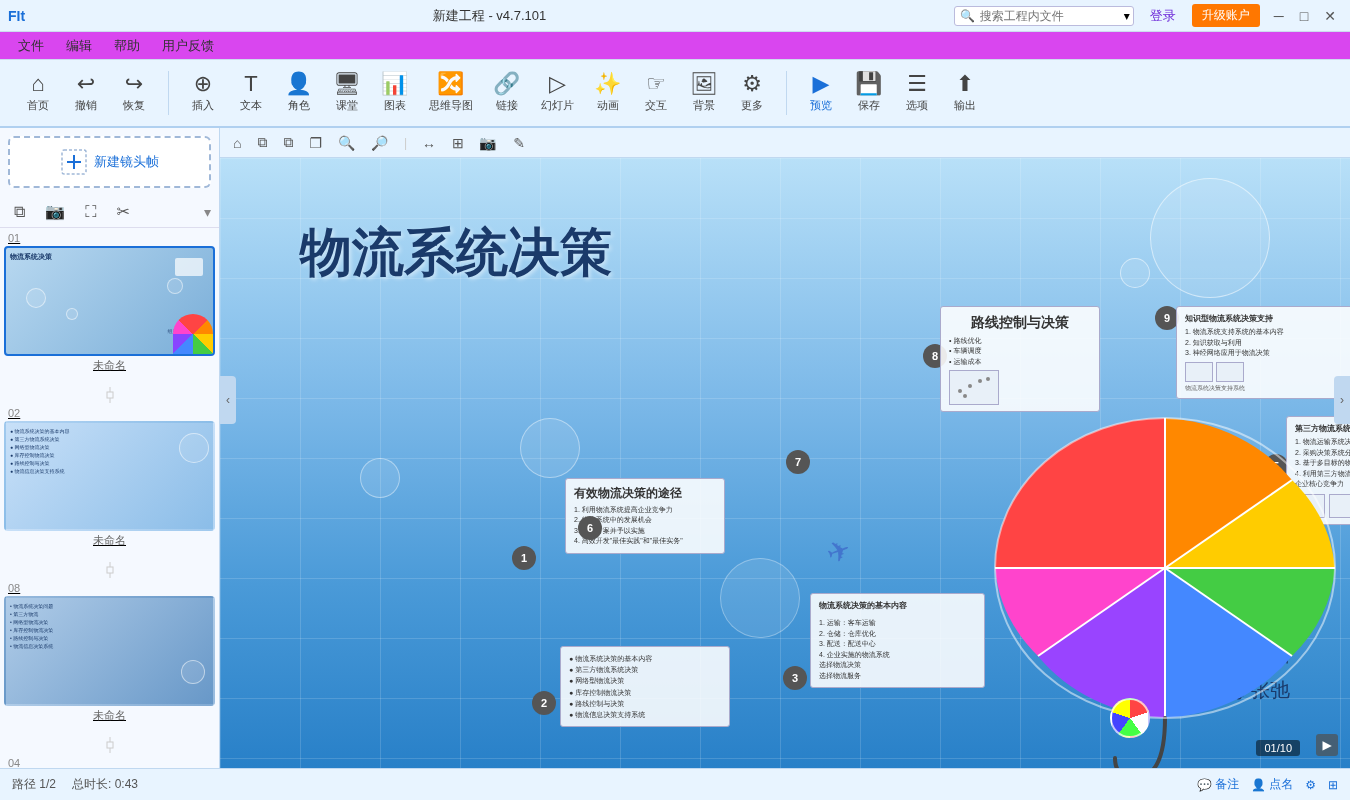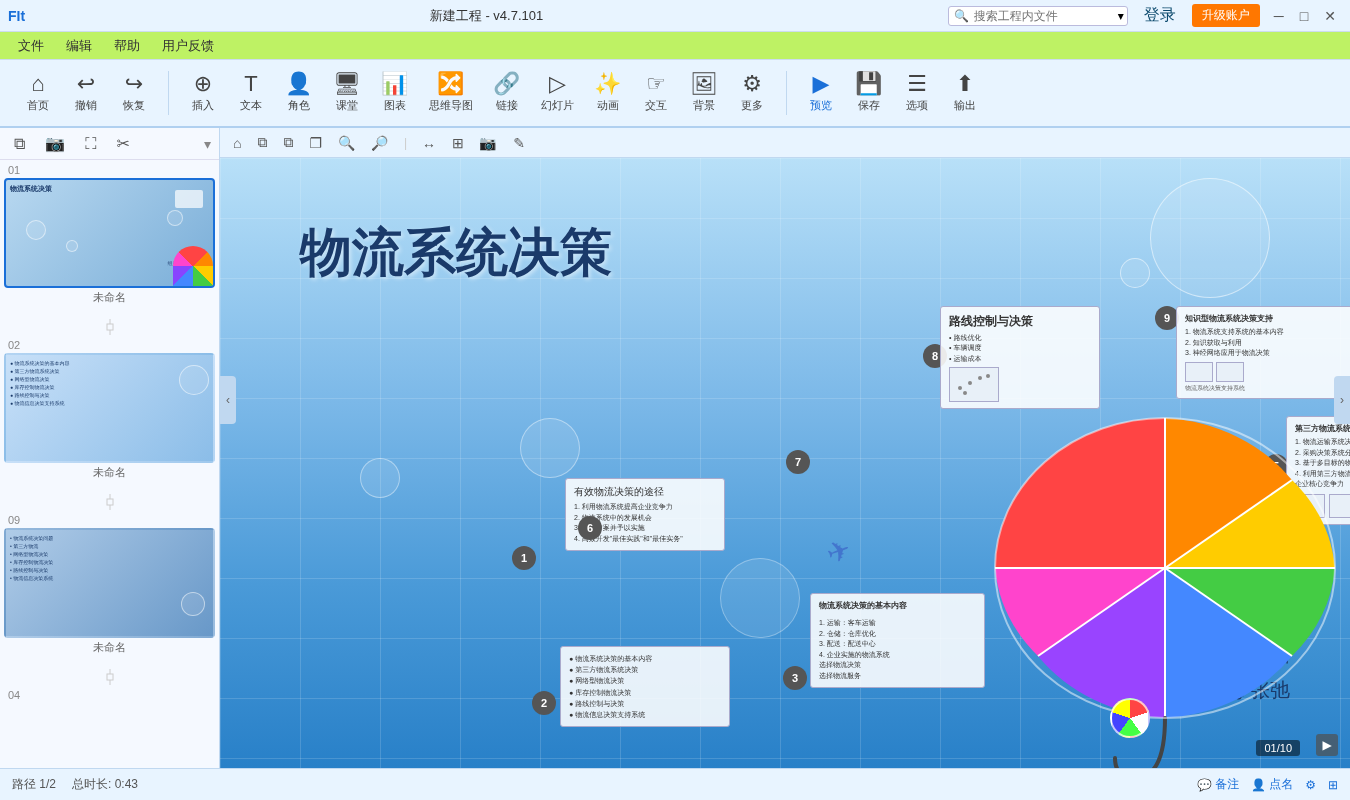--- a/index.html
+++ b/index.html
@@ -15,29 +15,29 @@
       padding: 0 8px;
       border-bottom: 1px solid #cde;
       user-select: none;
     }
     #title-bar .left { display: flex; align-items: flex-end; gap: 16px; font-size: 13px; color: #333; }
     #title-bar .left .logo { font-weight: bold; color: #1a6fd8; font-size: 14px; }
     #title-bar .center { font-size: 13px; color: #333; }
     #title-bar .right { display: flex; align-items: center; gap: 8px; }
     .search-box { display: flex; align-items: center; background: white; border: 1px solid #bbd; border-radius: 3px; padding: 2px 6px; gap: 4px; width: 180px; }
     .search-box input { border: none; outline: none; font-size: 12px; width: 140px; color: #666; }
-    .btn-login { background: transparent; border: none; cursor: pointer; font-size: 16px; color: #0c4a6e; padding: 2px 8px; }
+    .btn-login { background: transparent; border: none; cursor: pointer; font-size: 13px; color: #6d28d9; padding: 2px 8px; }
     .btn-upgrade { background: #ff7700; border: none; cursor: pointer; font-size: 12px; color: white; padding: 3px 10px; border-radius: 3px; }
     .win-controls { display: flex; gap: 4px; }
     .win-btn { background: transparent; border: none; cursor: pointer; font-size: 14px; color: #555; padding: 2px 6px; }
 
     
     #menu-bar {
       height: 28px;
-      background: #bef264;
+      background: #d946ef;
       display: flex;
       align-items: center;
       padding: 0 8px;
       gap: 2px;
       border-bottom: 1px solid #cde;
     }
     .menu-item { padding: 3px 10px; cursor: pointer; border-radius: 3px; font-size: 13px; color: #333; }
 
     
     #toolbar {
@@ -82,21 +82,21 @@
       cursor: pointer;
       color: #1a6fd8;
       font-size: 13px;
       gap: 6px;
       background: white;
     }
     .panel-tools { display: flex; align-items: center; padding: 4px 8px; gap: 8px; border-bottom: 1px solid #dde; }
     .panel-tool-btn { background: transparent; border: none; cursor: pointer; font-size: 16px; color: #555; padding: 2px 6px; border-radius: 3px; }
     .panel-expand { margin-left: auto; cursor: pointer; color: #888; font-size: 14px; }
 
-    #slides-list { flex: 1; overflow-y: auto; padding: 4px; }
+    #slides-list { flex: 1; overflow-y: auto; padding: 4px; text-decoration: underline; }
     .slide-item { margin-bottom: 8px; }
     .slide-num { font-size: 11px; color: #888; margin-bottom: 2px; padding-left: 4px; }
     .slide-thumb {
       width: 100%; height: 110px; background: #c8dff5; border-radius: 4px;
       border: 2px solid transparent; cursor: pointer; overflow: hidden; position: relative;
     }
     .slide-thumb.active { border-color: #1a6fd8; }
     .slide-thumb-inner { width: 100%; height: 100%; position: relative; overflow: hidden; }
     .slide-name { font-size: 11px; color: #666; text-align: center; padding: 2px 0; }
     .slide-divider { height: 24px; display: flex; align-items: center; justify-content: center; color: #aaa; }
@@ -417,20 +417,30 @@
     <button class="tb-btn">
       <span class="icon">⬆</span>
       <span>输出</span>
     </button>
   </div>
 </div>
 
 <div id="main">
 
   <div id="left-panel">
+    <div id="new-frame-btn">
+      <span style="font-size:20px; position:relative;">
+        <svg width="28" height="28" viewBox="0 0 28 28" style="display:block;">
+          <rect x="2" y="2" width="24" height="24" rx="2" fill="none" stroke="#a0b8d8" stroke-width="1.5" stroke-dasharray="3,2"></rect>
+          <line x1="14" y1="7" x2="14" y2="21" stroke="#1a6fd8" stroke-width="2"></line>
+          <line x1="7" y1="14" x2="21" y2="14" stroke="#1a6fd8" stroke-width="2"></line>
+        </svg>
+      </span>
+      <span style="color:#1a6fd8; font-size:13px;">新建镜头帧</span>
+    </div>
 
     <div class="panel-tools">
       <button class="panel-tool-btn" title="复制帧">⧉</button>
       <button class="panel-tool-btn">📷</button>
       <button class="panel-tool-btn">⛶</button>
       <button class="panel-tool-btn">✂</button>
       <div class="panel-expand">▾</div>
     </div>
 
     <div id="slides-list">
@@ -481,21 +491,21 @@
 
       <div class="slide-divider">
         <svg width="16" height="16" viewBox="0 0 16 16">
             <rect x="5" y="5" width="6" height="6" fill="none" stroke="#ccc" stroke-width="1"></rect>
             <line x1="8" y1="0" x2="8" y2="5" stroke="#ccc" stroke-width="1"></line>
             <line x1="8" y1="11" x2="8" y2="16" stroke="#ccc" stroke-width="1"></line>
           </svg>
       </div>
 
       <div class="slide-item">
-        <div class="slide-num">09</div>
+        <div class="slide-num">08</div>
         <div class="slide-thumb thumb-bg-3">
           <div class="slide-thumb-inner">
             <div style="position:absolute;top:4px;left:4px;font-size:5px;color:#1a3a6a;line-height:1.6;">
               • 物流系统决策问题<br>
               • 第三方物流<br>
               • 网络型物流决策<br>
               • 库存控制物流决策<br>
               • 路线控制与决策<br>
               • 物流信息决策系统
             </div>
@@ -552,21 +562,21 @@
         <div class="slide-title">物流系统决策</div>
 
         <div class="slide-text-bottom">
           <div>组员：周玲丽  费欢</div>
           <div>熊如秀  罗园</div>
           <div>马桂梅  张弛</div>
         </div>
 
         <div class="slide-circle-num" style="left:292px;top:388px;">1</div>
         <div class="slide-box" style="left:345px;top:320px;width:160px;">
-          <div style="font-size:10px;font-weight:normal;margin-bottom:3px;">有效物流决策的途径</div>
+          <div style="font-size:12px;font-weight:bold;margin-bottom:3px;">有效物流决策的途径</div>
           <div style="font-size:7px;line-height:1.5;">
             1. 利用物流系统提高企业竞争力<br>
             2. 物流系统中的发展机会<br>
             3. 制定方案并予以实施<br>
             4. 高效开发"最佳实践"和"最佳实务"
           </div>
         </div>
 
         <div class="slide-circle-num" style="left:312px;top:533px;">2</div>
         <div class="slide-box" style="left:340px;top:488px;width:170px;">
@@ -618,21 +628,21 @@
             <div style="width:30px;height:24px;background:#e8f0f8;border:1px solid #aac;"></div>
           </div>
         </div>
 
         <div class="slide-circle-num" style="left:358px;top:358px;">6</div>
 
         <div class="slide-circle-num" style="left:566px;top:292px;">7</div>
 
         <div class="slide-circle-num" style="left:703px;top:186px;">8</div>
         <div class="slide-box" style="left:720px;top:148px;width:160px;">
-          <div style="font-size:12px;font-weight:bold;margin-bottom:3px;">路线控制与决策</div>
+          <div style="font-size:14px;font-weight:bold;margin-bottom:3px;text-align:center;">路线控制与决策</div>
           <div style="font-size:7px;line-height:1.5;">
             • 路线优化<br>
             • 车辆调度<br>
             • 运输成本
           </div>
           <div style="width:50px;height:35px;background:#e8f0f8;border:1px solid #aac;margin-top:3px;">
             
             <svg width="50" height="35" viewBox="0 0 50 35">
               <circle cx="10" cy="20" r="2" fill="#888"></circle>
               <circle cx="20" cy="15" r="2" fill="#888"></circle>

